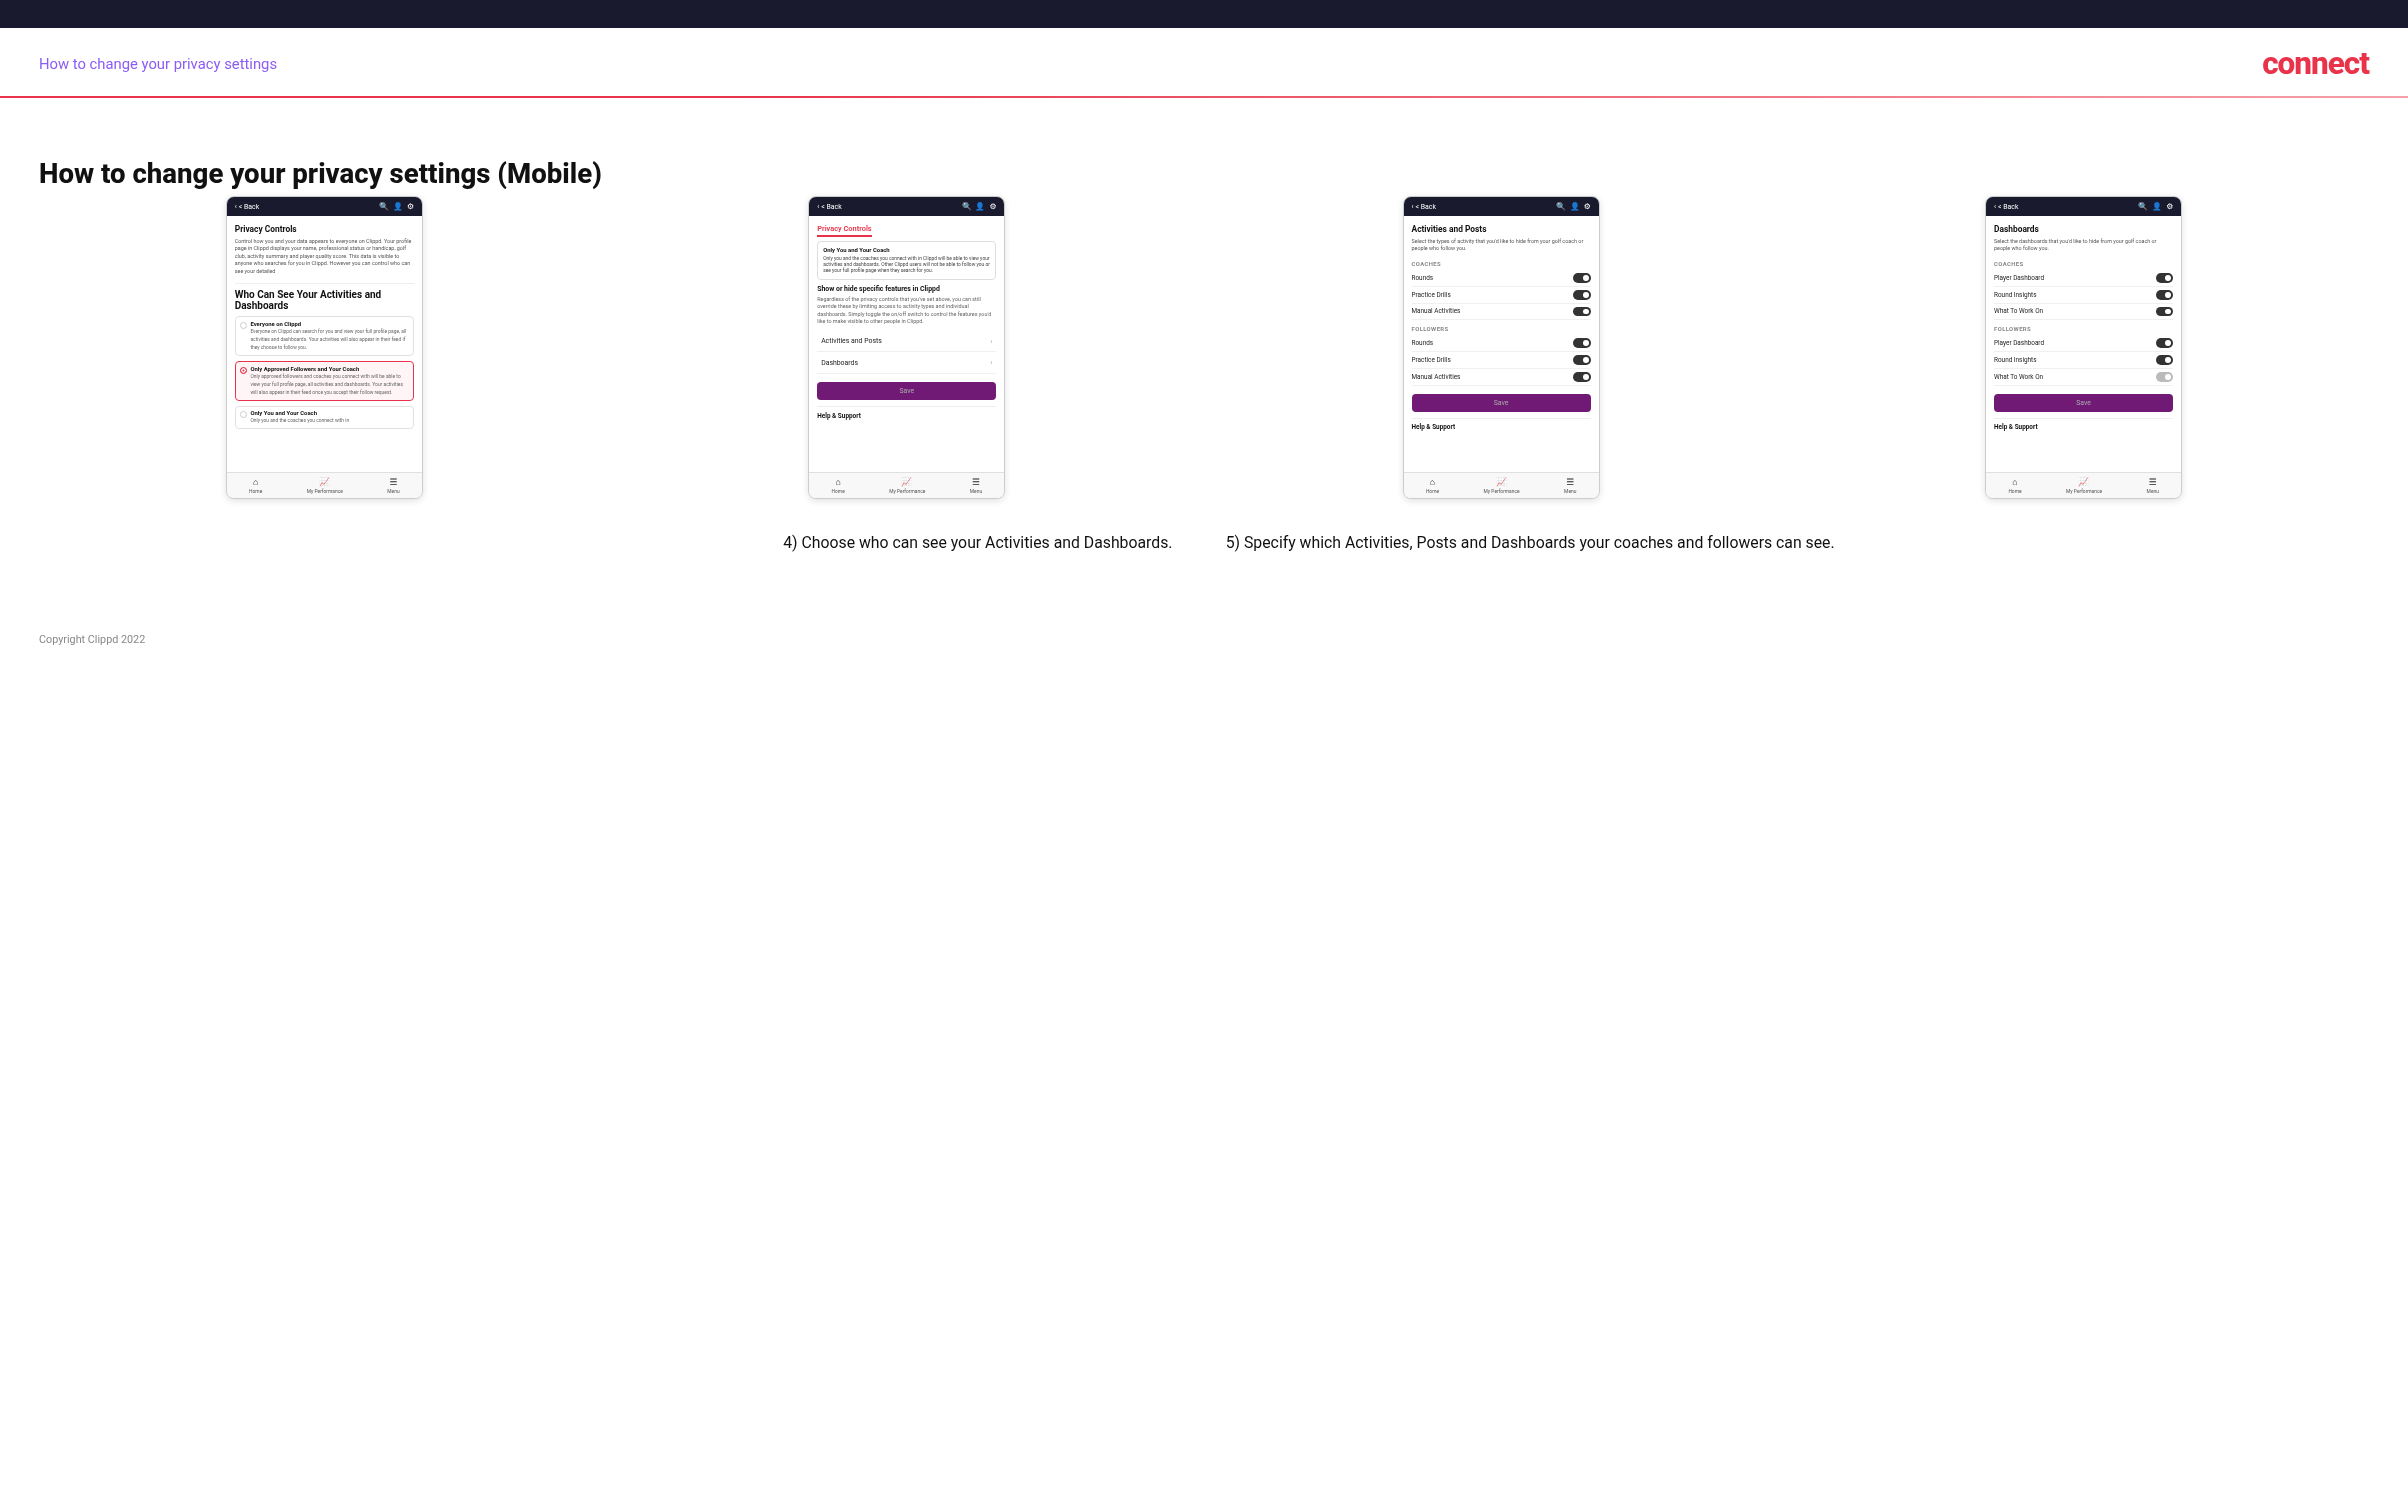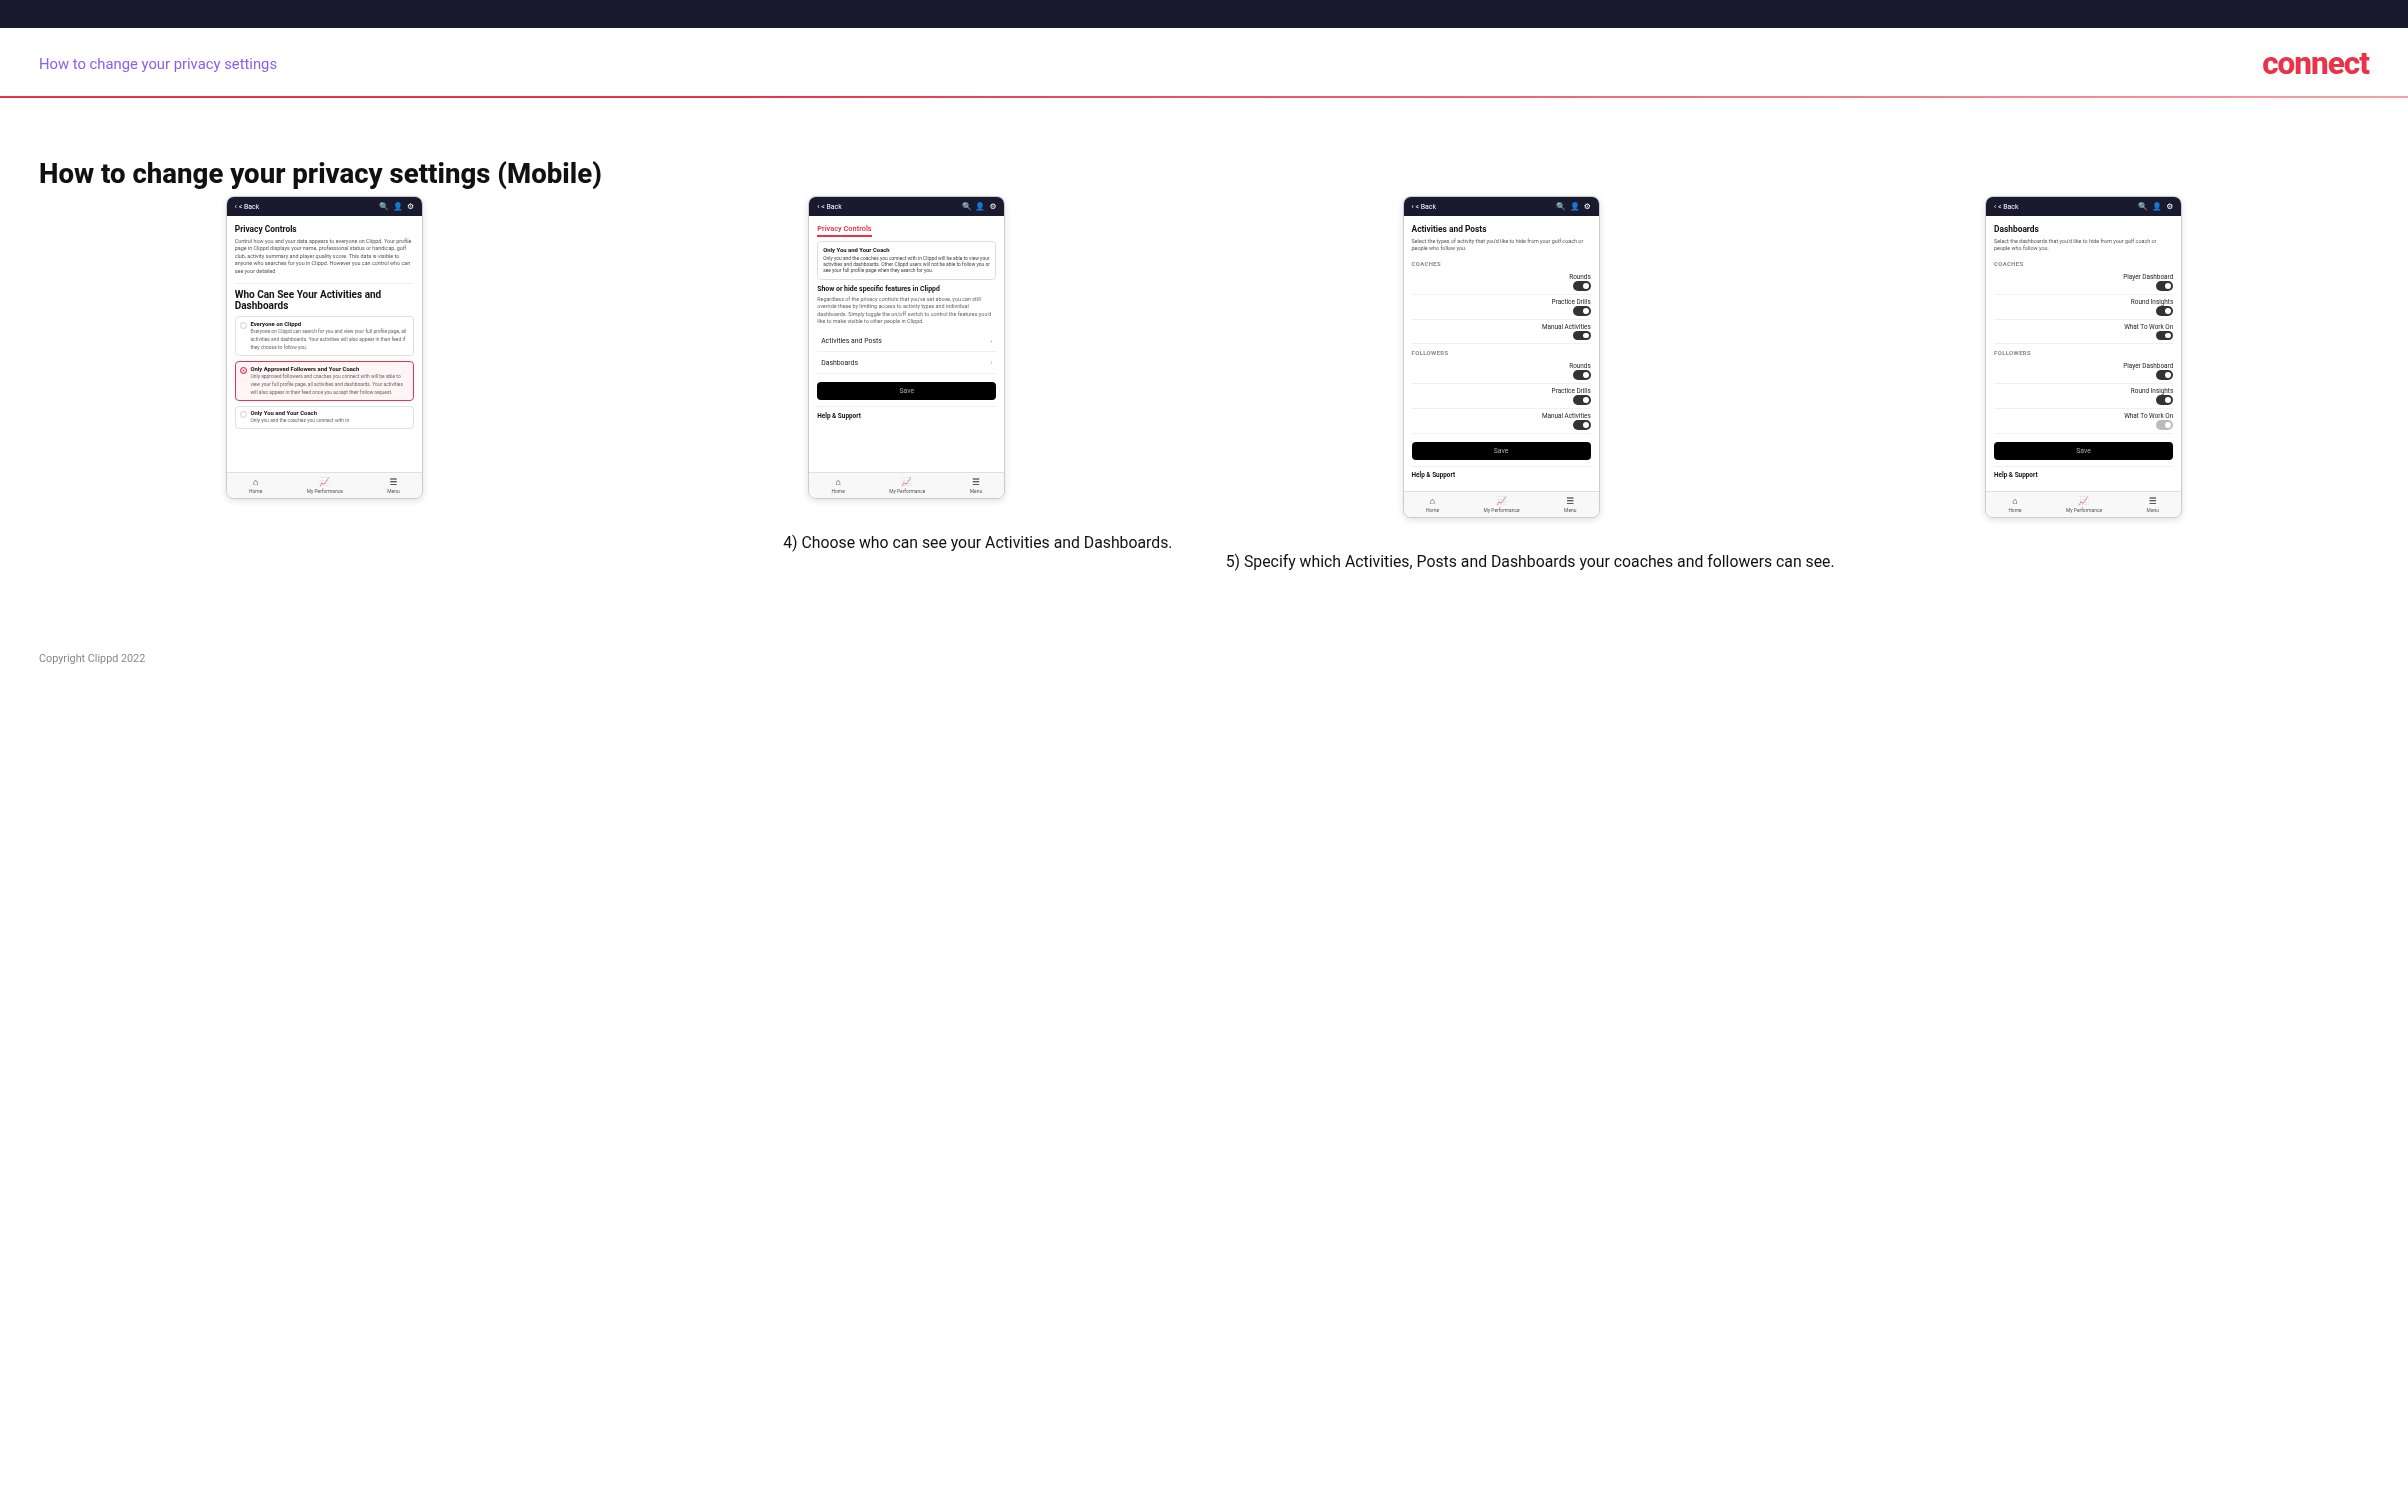--- a/index.html
+++ b/index.html
@@ -155,25 +155,24 @@
     }
     .phone-option-text span {
       font-size: 4.9px;
       color: #666;
       line-height: 1.3;
     }
 
     
     .toggle-row {
       display: flex;
-      align-items: flex-end;
+      align-items: center;
       justify-content: space-between;
       padding: 3px 0;
       border-bottom: 1px solid #f0f0f0;
-      flex-direction: column;
     }
     .toggle-label {
       font-size: 6.4px;
       color: #222;
     }
     .toggle {
       width: 17.7px;
       height: 9.9px;
       background: #333;
       border-radius: 4.9px;
@@ -227,21 +226,21 @@
       border-bottom: 1px solid #f0f0f0;
       font-size: 6.9px;
       color: #222;
     }
     .phone-menu-chevron {
       color: #aaa;
       font-size: 7.9px;
     }
 
     .phone-save-btn {
-      background: #000000;
+      background: #701a75;
       color: #aaa;
       border: none;
       border-radius: 3.9px;
       padding: 4.9px 0;
       width: 100%;
       font-size: 6.9px;
       margin-top: 7.9px;
       text-align: center;
     }
 

